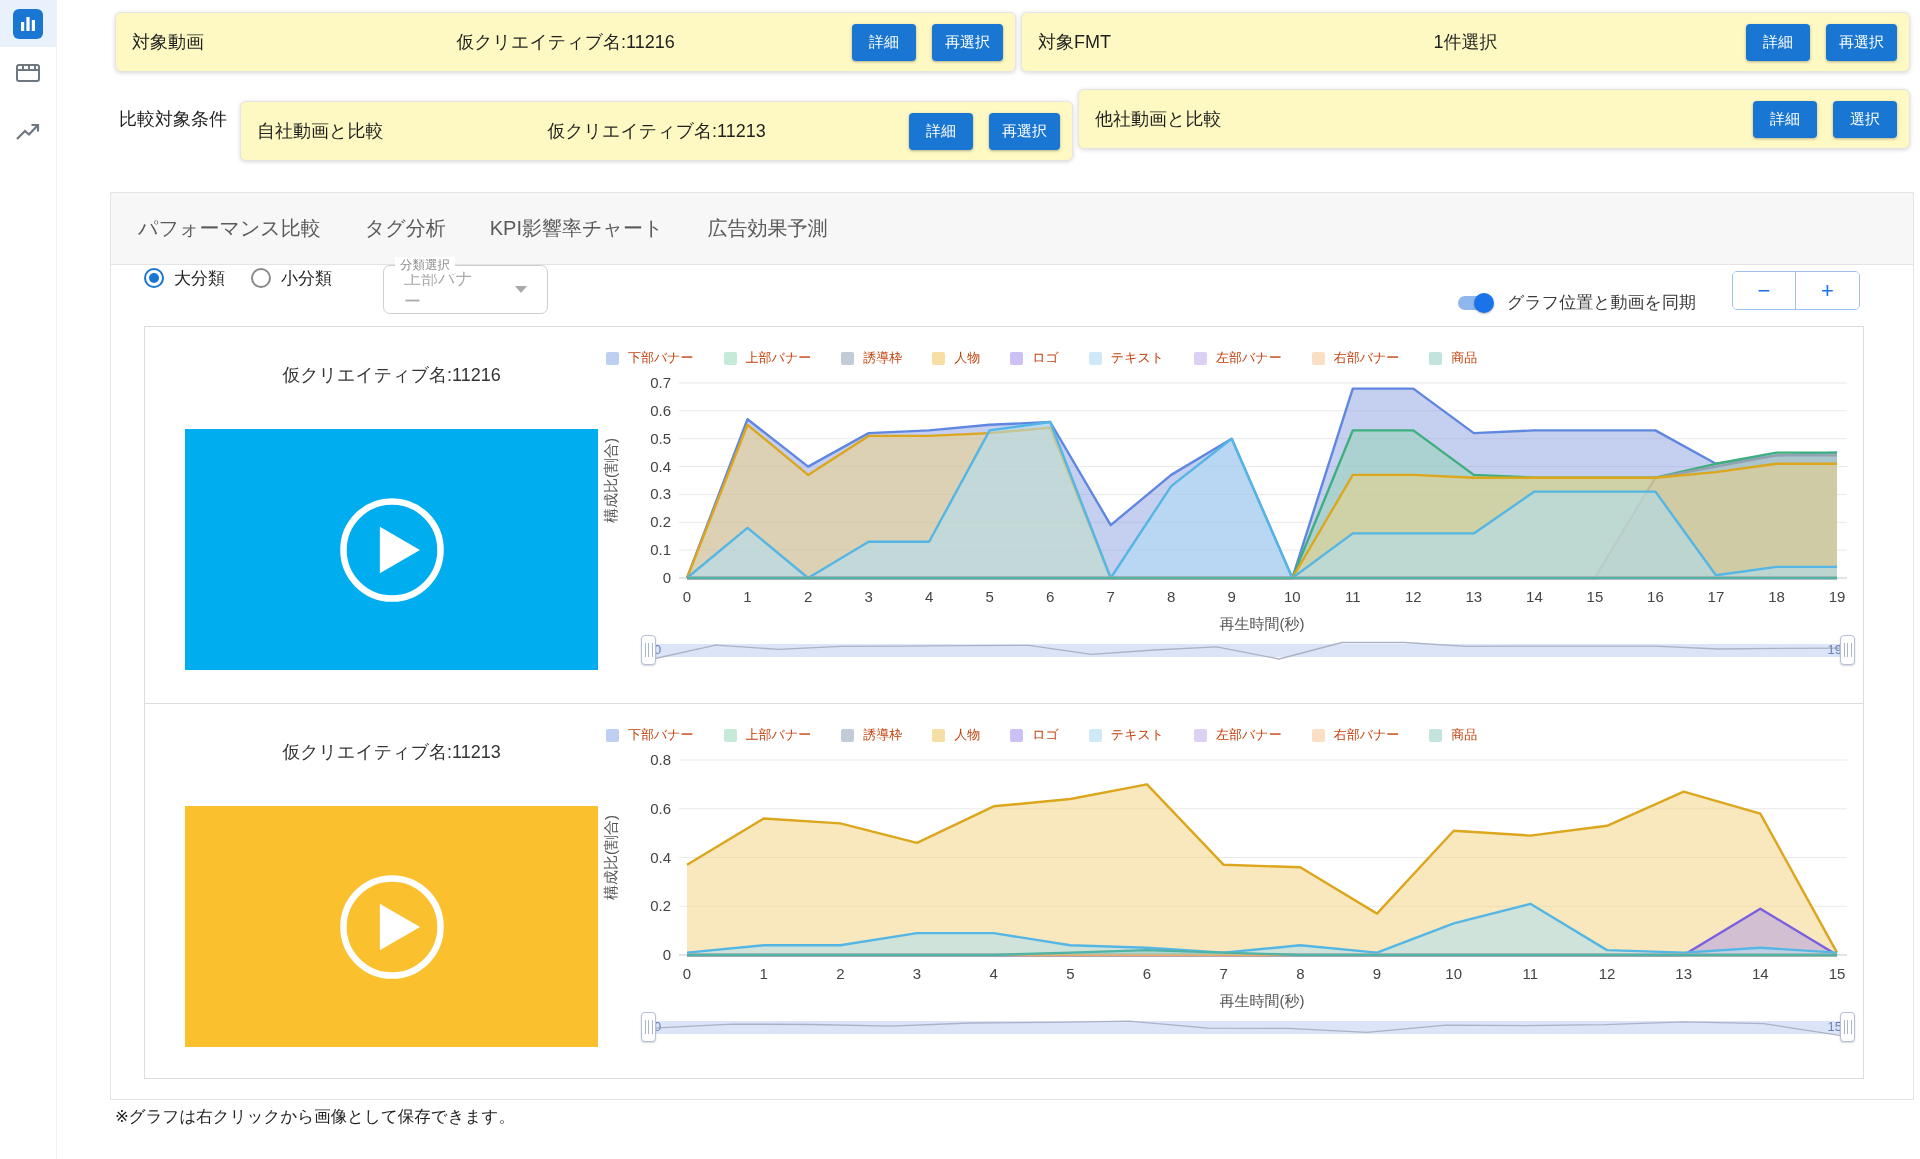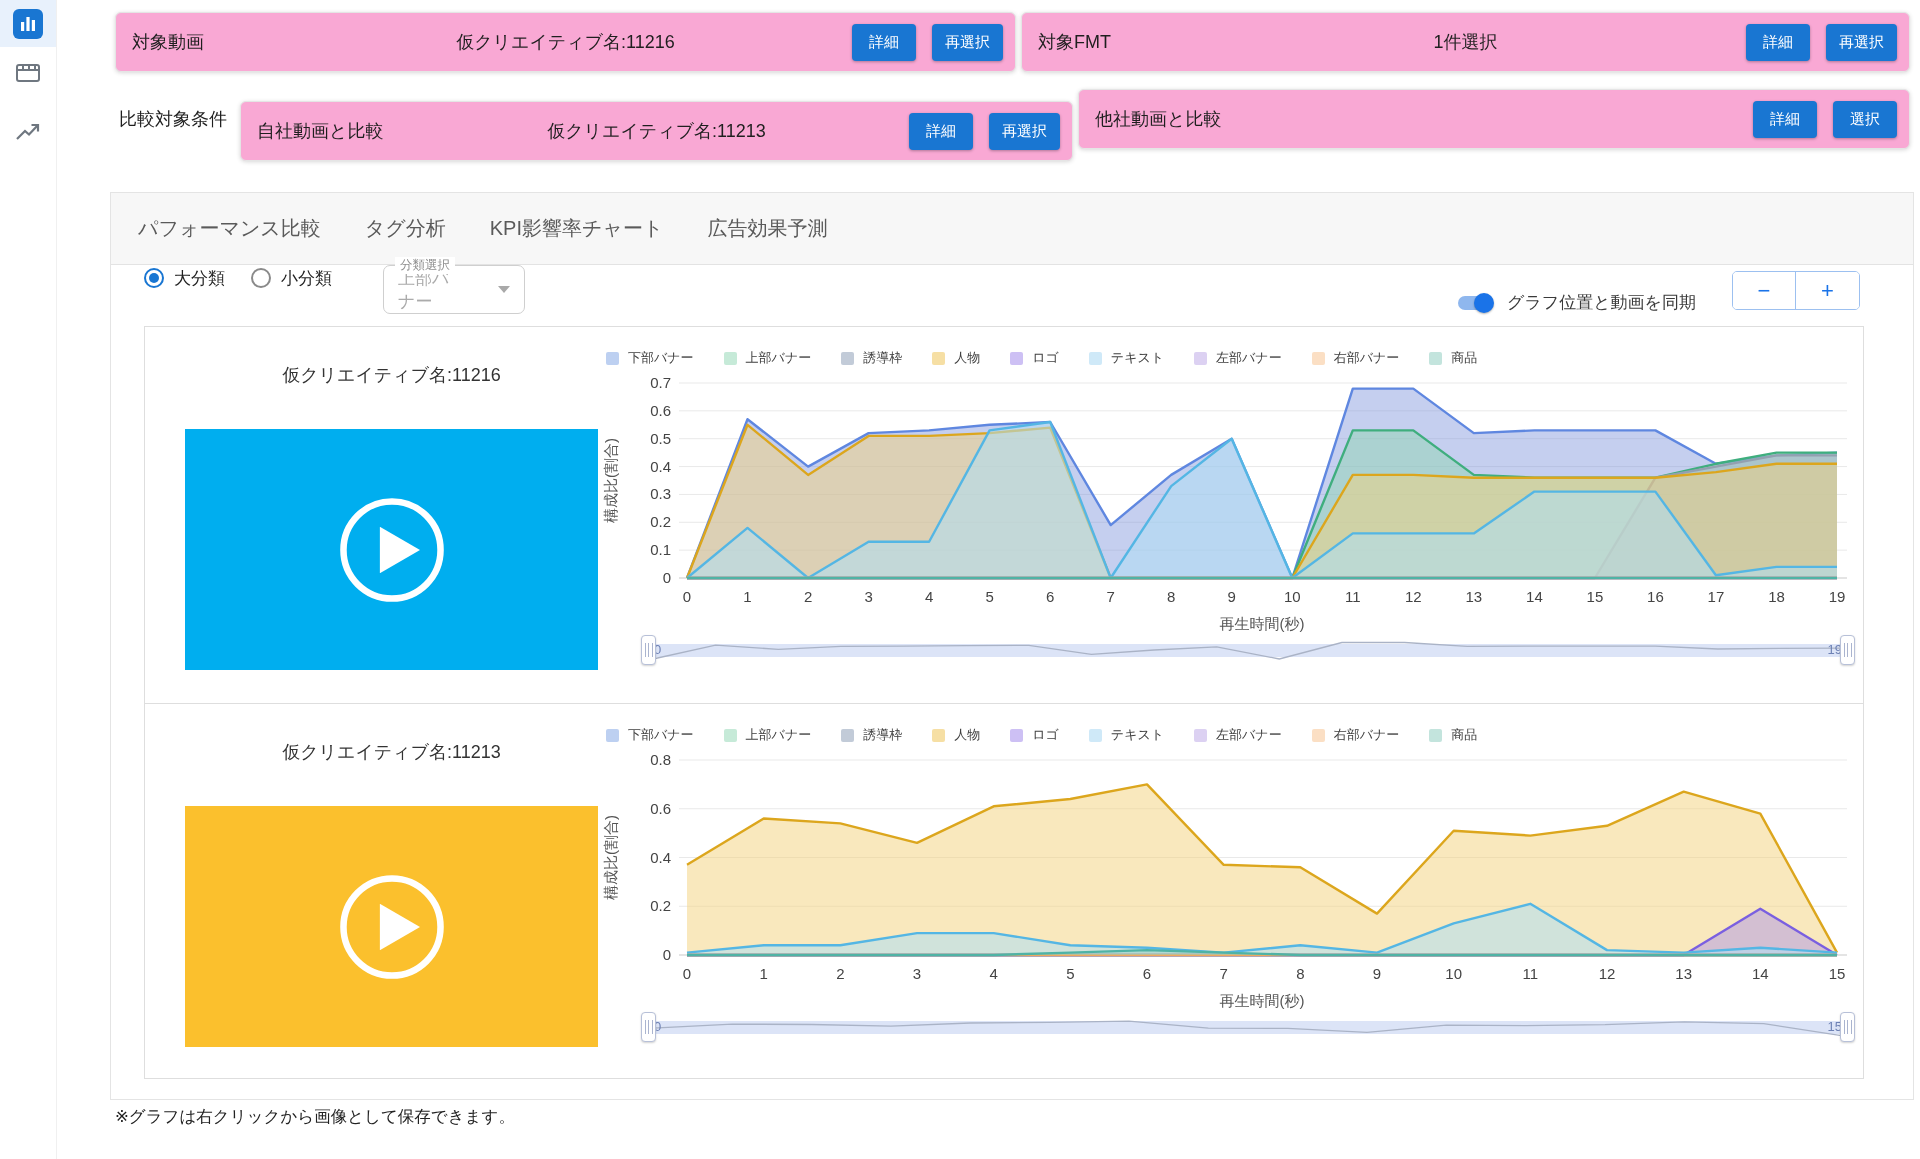--- a/index.html
+++ b/index.html
@@ -8,21 +8,21 @@
   #page { position:relative; width:1920px; height:1159px; }
 
   
   .sidebar { position:absolute; left:0; top:0; width:57px; height:1159px; background:#fff; border-right:1px solid #f0f0f0; z-index:5; }
   .sb-item { height:47px; display:flex; align-items:center; justify-content:center; cursor:pointer; }
   .sb-item.active { background:#e8f1fc; }
   .sb-item + .sb-item { margin-top:2px; }
   .sb-item:nth-child(3) { margin-top:12px; }
 
   
-  .cond-box { position:absolute; background:#f9a8d4; border:1px solid #e5e5e5; border-radius:6px; box-shadow:0 1px 4px rgba(0,0,0,0.16); display:flex; align-items:center; padding:0 12px 0 16px; }
+  .cond-box { position:absolute; background:#fef9c3; border:1px solid #e5e5e5; border-radius:6px; box-shadow:0 1px 4px rgba(0,0,0,0.16); display:flex; align-items:center; padding:0 12px 0 16px; }
   #box1 { left:115px; top:12px; width:901px; height:60px; }
   #box2 { left:1021px; top:12px; width:889px; height:60px; }
   #boxA { left:240px; top:101px; width:833px; height:60px; }
   #boxB { left:1078px; top:89px; width:832px; height:60px; }
   .cond-label { font-size:18px; color:#1f1f1f; white-space:nowrap; z-index:2; }
   .cond-value { position:absolute; left:0; right:0; text-align:center; font-size:18px; color:#1f1f1f; pointer-events:none; }
   .btn-group { margin-left:auto; display:flex; z-index:2; }
   .btn { background:#1976d2; color:#fff; border:none; font-size:15px; font-family:inherit; border-radius:4px; padding:9px 13px; min-width:64px; text-align:center; box-shadow:0 1px 3px rgba(0,0,0,0.3); cursor:pointer; }
   .btn + .btn { margin-left:16px; }
   #row2-label { position:absolute; left:119px; top:89px; height:60px; display:flex; align-items:center; font-size:18px; color:#1f1f1f; }
@@ -33,21 +33,21 @@
   .tab { display:flex; align-items:center; padding:0 22px; font-size:20px; color:#5a5a5a; cursor:pointer; white-space:nowrap; }
   .tab.active { color:#1a73e8; box-shadow:inset 0 -3px 0 #1a73e8; }
 
   
   .radio-row { position:absolute; left:33px; top:60px; height:50px; display:flex; align-items:center; }
   .radio { display:flex; align-items:center; margin-right:26px; cursor:pointer; }
   .rdot { width:20px; height:20px; border:2px solid #8a8a8a; border-radius:50%; position:relative; margin-right:10px; flex:0 0 auto; }
   .radio.checked .rdot { border-color:#1976d2; }
   .radio.checked .rdot::after { content:''; position:absolute; inset:3px; background:#1976d2; border-radius:50%; }
   .radio-label { font-size:17px; color:#222; }
-  .select-box { position:absolute; left:272px; top:72px; width:142px; height:49px; border:1px solid #cfcfcf; border-radius:7px; display:flex; align-items:center; padding:0 14px; cursor:default;gap:40px; }
+  .select-box { position:absolute; left:272px; top:72px; width:165px; height:49px; border:1px solid #cfcfcf; border-radius:7px; display:flex; align-items:center; padding:0 20px; cursor:default;gap:40px; }
   .select-legend { position:absolute; top:-9px; left:11px; background:#fff; padding:0 5px; font-size:12.5px; color:#8d8d8d; }
   .select-value { font-size:17px; color:#ababab; }
   .select-arrow { margin-left:auto; width:0; height:0; border-left:6px solid transparent; border-right:6px solid transparent; border-top:7px solid #a9a9a9; }
   .toggle-row { position:absolute; left:1345px; top:73px; height:48px; display:flex; align-items:flex-end; }
   .switch { position:relative; width:38px; height:22px; display:inline-block; cursor:pointer; }
   .switch .track { position:absolute; left:2px; top:4px; width:34px; height:14px; border-radius:7px; background:#8fb7ee; }
   .switch .knob { position:absolute; right:0; top:1px; width:20px; height:20px; border-radius:50%; background:#1a73e8; box-shadow:0 1px 2px rgba(0,0,0,0.3); }
   .tlabel { margin-left:13px; font-size:17px; color:#3a3a3a; }
   .zoomgrp { position:absolute; left:1621px; top:78px; display:flex; border:1px solid #9cc0f0; border-radius:5px; overflow:hidden; background:#fff; }
   .zbtn { width:63px; height:37px; background:#fff; border:none; color:#1a73e8; font-size:22px; font-family:inherit; cursor:pointer; line-height:1; }
@@ -56,21 +56,21 @@
   
   .panel { position:absolute; left:33px; width:1720px; background:#fff; border:1px solid #dedede; display:flex; }
   #panel0 { top:133px; height:378px; }
   #panel1 { top:510px; height:376px; }
   .panel-left { width:455px; flex:0 0 455px; padding-top:36px; }
   .panel-title { margin-left:40px; width:413px; text-align:center; font-size:18px; color:#333; }
   .video { margin:42px 0 0 40px; width:413px; height:241px; display:flex; align-items:center; justify-content:center; cursor:pointer; }
   .play { width:112px; height:112px; }
   .panel-right { flex:1; position:relative; }
   .legend { position:absolute; left:6px; top:22px; display:flex; align-items:center; }
-  .legend-item { display:flex; align-items:center; padding-right:30px; font-size:13px; color:#404040; cursor:pointer; white-space:nowrap; }
+  .legend-item { display:flex; align-items:center; padding-right:30px; font-size:13px; color:#c2410c; cursor:pointer; white-space:nowrap; }
   .swatch { width:13px; height:13px; border-radius:2px; margin-right:9px; flex:0 0 auto; }
   svg.chart { position:absolute; left:0; top:45px; width:1250px; height:240px; }
   .xlabel { position:absolute; left:87px; top:288px; width:1150px; text-align:center; font-size:15px; color:#555; }
   .rslider { position:absolute; left:49px; top:317px; width:1198px; height:13px; background:#dce4f7; border-radius:3px; }
   svg.wave { position:absolute; left:0; top:-9px; width:1198px; height:30px; overflow:visible; }
   .smin { position:absolute; left:5px; top:-2px; font-size:13px; color:#6e82b5; }
   .smax { position:absolute; right:5px; top:-2px; font-size:13px; color:#6e82b5; }
   .handle { position:absolute; width:15px; height:30px; top:-9px; background:#fff; border:1px solid #b7c0d8; border-radius:4px; box-shadow:0 1px 2px rgba(0,0,0,0.18); display:flex; align-items:center; justify-content:space-evenly; cursor:ew-resize; }
   .handle.hl { left:-8px; } .handle.hr { right:-8px; }
   .handle i { width:1px; height:14px; background:#aab4cf; }

